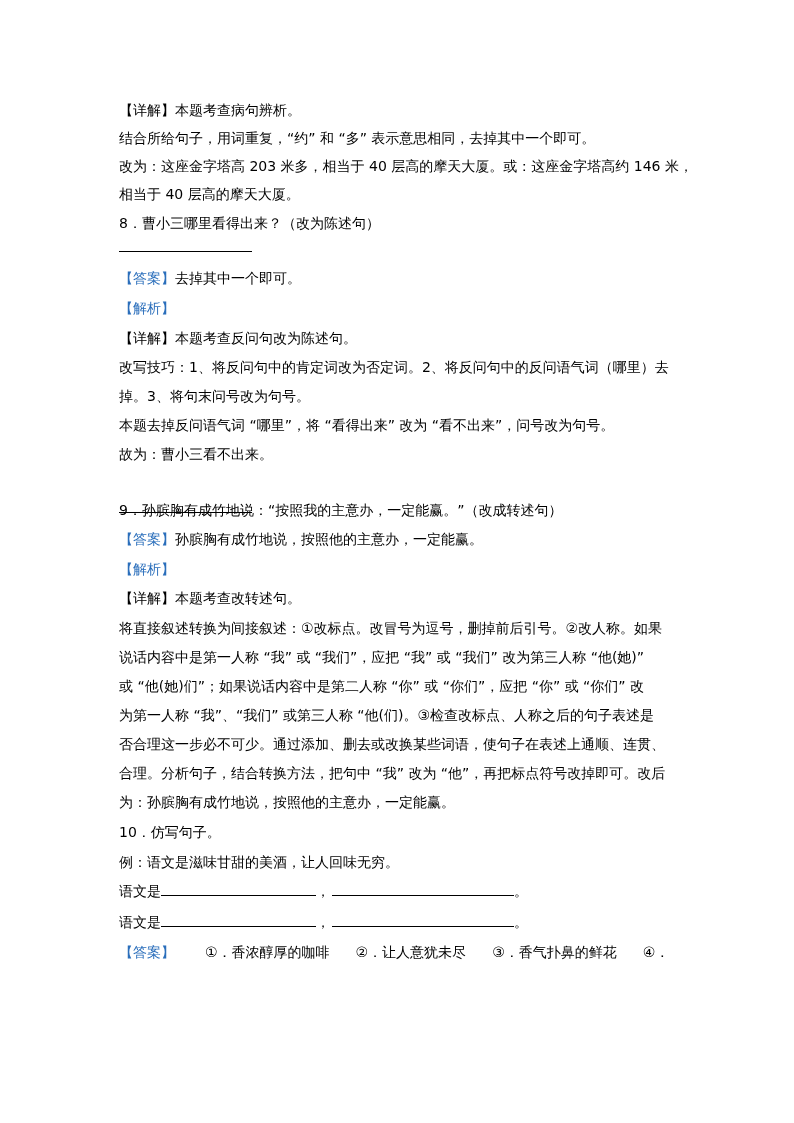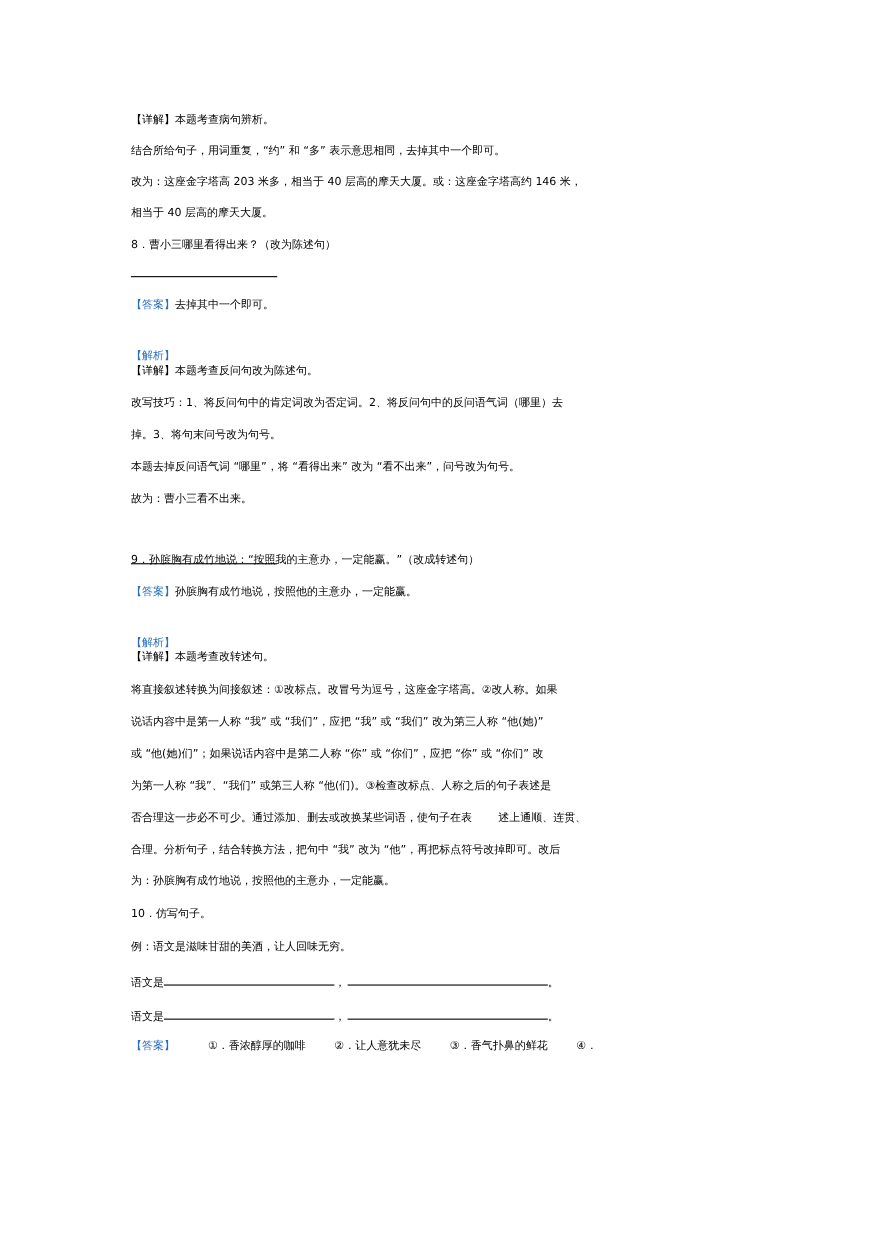--- a/index.html
+++ b/index.html
@@ -17,38 +17,36 @@
     }
     .page {
       position: absolute;
       left: 119px;
       top: 100px;
       width: 560px;
     }
     .line {
       position: absolute;
       left: 0;
-      font-size: 10px;
+      font-size: 14px;
       line-height: 20px;
       white-space: nowrap;
       letter-spacing: 0px;
     }
     .blue {
       color: #2a6ebb;
-      margin-top: 16px;
     }
     .blank-rule {
       position: absolute;
       left: 0;
       width: 133px;
       height: 0;
       border-top: 1px solid #000;
     }
     .ul {
-      margin-left: 24px;
     }
     .fill {
       display: inline-block;
       border-bottom: 1px solid #000;
       height: 14px;
       vertical-align: baseline;
     }
     .fill.a { width: 155px; }
     .fill.b { width: 182px; }
     .gap { display: inline-block; }
@@ -81,21 +79,21 @@
 
   <div class="line" style="top:374px;margin-top:26px;">9．孙膑胸有成竹地说：“按照我的主意办，一定能赢。”（改成转述句）</div>
   <div class="blank-rule" style="top:412px;"></div>
   <div class="line" style="top:429px;">
     <span class="blue">【答案】</span><span>孙膑胸有成竹地说，按照他的主意办，一定能赢。</span>
   </div>
   <div class="line blue" style="top:459px;">【解析】</div>
   <div class="line" style="top:489px;font-family:Liberation Mono, monospace;">
     <span>【详解】</span><span>本题考查改转述句。</span>
   </div>
-  <div class="line" style="top:518px;">将直接叙述转换为间接叙述：①改标点。改冒号为逗号，这座金字塔高。②改人称。如果</div>
+  <div class="line" style="top:518px;">将直接叙述转换为间接叙述：①改标点。改冒号为逗号，删掉前后引号。②改人称。如果</div>
   <div class="line" style="top:547px;">说话内容中是第一人称 “我” 或 “我们”，应把 “我” 或 “我们” 改为第三人称 “他(她)”</div>
   <div class="line" style="top:576px;">或 “他(她)们”；如果说话内容中是第二人称 “你” 或 “你们”，应把 “你” 或 “你们” 改</div>
   <div class="line" style="top:605px;">为第一人称 “我”、“我们” 或第三人称 “他(们)。③检查改标点、人称之后的句子表述是</div>
   <div class="line" style="top:634px;">
     <span>否合理这一步必不可少。通过添加、删去或改换某些词语，使句子在表</span><span class="ul">述上</span><span>通顺、连贯、</span>
   </div>
   <div class="line" style="top:663px;">合理。分析句子，结合转换方法，把句中 “我” 改为 “他”，再把标点符号改掉即可。改后</div>
   <div class="line" style="top:692px;">为：孙膑胸有成竹地说，按照他的主意办，一定能赢。</div>
 
   <div class="line" style="top:722px;">10．仿写句子。</div>

